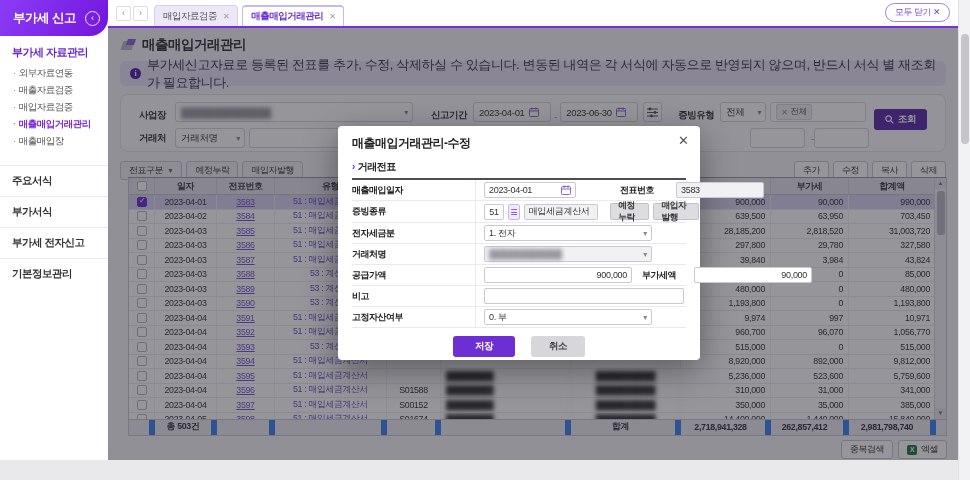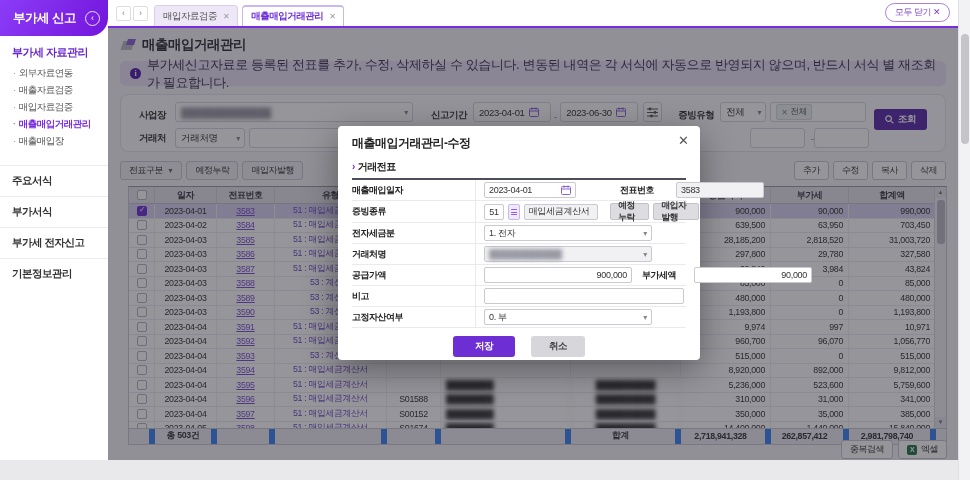--- a/index.html
+++ b/index.html
@@ -73,21 +73,21 @@
 
   .toolbar { position:absolute; top:132px; left:12px; width:826px; height:20px; display:flex; align-items:center; }
   .tbtn { height:19px; border:1px solid #c9c9d2; background:#f0f0f3; border-radius:3px; font-size:9px;
     color:#333; letter-spacing:-0.5px; padding:0 8px; margin-right:4px; cursor:pointer; display:flex;
     align-items:center; gap:4px; }
   .tbtn .caret { font-size:7px; color:#666; }
   .toolbar .right { margin-left:auto; display:flex; }
   .toolbar .right .tbtn { background:#fff; margin-right:0; margin-left:4px; }
 
   
-  .tablewrap { position:absolute; top:158px; left:20px; width:819px; border:1px solid #c9c9d2; border-top:1px solid #9a9aa6; background:#fff; }
+  .tablewrap { position:absolute; top:149px; left:20px; width:819px; border:1px solid #c9c9d2; border-top:1px solid #9a9aa6; background:#fff; }
   .grid { display:grid; grid-template-columns:26px 62px 58px 112px 54px 130px 110px 90px 78px 87px; }
   .thead { background:#e4e4ec; border-bottom:1px solid #c4c4cf; }
   .thead .cell { height:16px; font-size:9px; font-weight:bold; color:#3c3c46; display:flex; align-items:center;
     justify-content:center; border-right:1px solid #d3d3dc; letter-spacing:-0.5px; }
   .tbody { position:relative; }
   .trow { border-bottom:1px solid #ebebf1; background:#fff; cursor:pointer; }
   .trow .cell { height:13.5px; font-size:8.8px; color:#333; display:flex; align-items:center;
     justify-content:center; border-right:1px solid #f0f0f4; letter-spacing:-0.3px; overflow:hidden; }
   .trow.selected { background:#d8d1f0; }
   .trow.partial { height:6px; overflow:hidden; border-bottom:none; }

